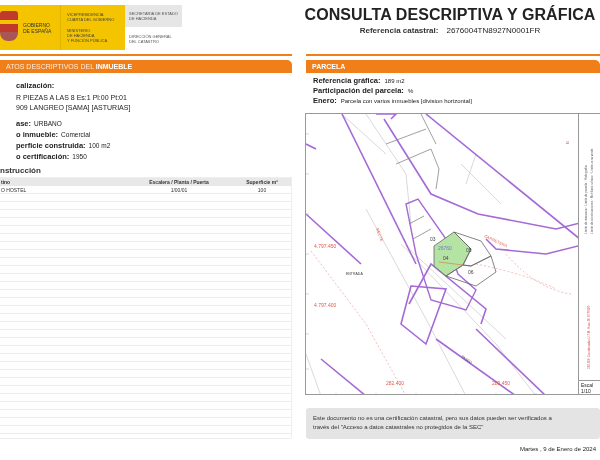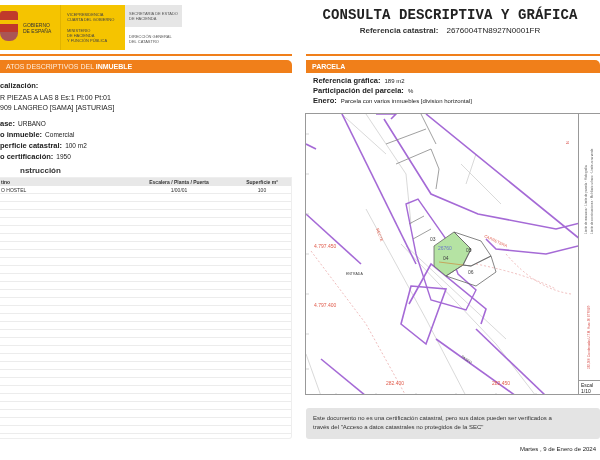--- a/index.html
+++ b/index.html
@@ -14,28 +14,28 @@
     background: linear-gradient(#c0392b 0 30%, #f5c400 30% 45%, #c0392b 45% 70%, #a55 70%); border-radius: 3px 3px 8px 8px; }
   .gov-shield .gobierno { position: absolute; left: 23px; top: 17px; font-size: 5px; color: #333; line-height: 6px; }
   .gov-vice { width: 65px; height: 45px; background: #f5c400; border-left: 1px solid #e0b300; padding: 7px 0 0 6px; font-size: 4px; line-height: 5px; color: #444; }
   .gov-vice .gap { height: 6px; }
   .gov-secr { width: 57px; height: 45px; }
   .gov-secr .top { height: 22px; background: #e6e6e6; padding: 6px 0 0 4px; font-size: 4px; line-height: 5px; color: #555; }
   .gov-secr .bot { height: 23px; padding: 7px 0 0 4px; font-size: 4px; line-height: 5px; color: #555; }
   .hdr-line { position: absolute; top: 54px; height: 2px; background: #f07f1a; }
   
   .title { position: absolute; left: 300px; top: 6px; width: 300px; text-align: center; }
-  .title .t1, .title .t2 { font-family: Liberation Mono, monospace; font-weight: bold; font-size: 14px; color: #222; letter-spacing: 0.1px; line-height: 18px; }
+  .title .t1, .title .t2 { font-family: Liberation Sans, sans-serif; font-weight: bold; font-size: 16px; color: #222; letter-spacing: 0.1px; line-height: 18px; }
   .title .ref { font-size: 8px; margin-top: 2px; }
   .title .ref b { font-weight: bold; color: #333; margin-right: 8px; }
   
   .section-hdr { position: absolute; height: 13px; background: #f07f1a; color: #fff; font-size: 7px; font-weight: bold; padding: 3px 0 0 6px; border-radius: 0 5px 0 0; }
   .section-hdr span.light { opacity: 0.85; font-weight: normal; }
   
-  .info { position: absolute; left: 0; font-size: 7px; color: #222; white-space: nowrap; text-align: right; }
+  .info { position: absolute; left: 16px; font-size: 7px; color: #222; white-space: nowrap; text-align: right; }
   .info .lbl { font-weight: bold; font-size: 7.5px; color: #222; }
   .info .val { font-size: 6.5px; margin-left: 3px; }
   .sub-title { position: absolute; left: 0; top: 170px; font-size: 8px; font-weight: bold; color: #333; }
   
   .ctable { position: absolute; left: 0; top: 177px; width: 292px; height: 262px; border: 1px solid #eee; border-left: none; border-radius: 0 0 3px 0; }
   .ctable .thead { height: 8px; background: #e8e8e8; font-size: 5px; font-weight: bold; color: #333; display: flex; align-items: center; }
   .ctable .row { height: 8px; border-bottom: 1px solid #ececec; font-size: 5px; display: flex; align-items: center; color: #333; }
   .c1 { width: 125px; padding-left: 1px; } .c2 { width: 108px; text-align: center; } .c3 { width: 58px; text-align: center; }
   
   .pinfo { position: absolute; left: 313px; font-size: 7.5px; font-weight: bold; color: #222; white-space: nowrap; }
@@ -91,24 +91,24 @@
 
 <div class="section-hdr" style="left:0;top:60px;width:292px;">
   <span class="light">ATOS DESCRIPTIVOS DEL </span><span>INMUEBLE</span>
 </div>
 
 <div class="info" style="top:81px;"><span class="lbl">calización:</span></div>
 <div class="info" style="top:94px;"><span>R PIEZAS A LAS 8 Es:1 Pl:00 Pt:01</span></div>
 <div class="info" style="top:104px;"><span>909 LANGREO [SAMA] [ASTURIAS]</span></div>
 <div class="info" style="top:119px;"><span class="lbl">ase:</span><span class="val">URBANO</span></div>
 <div class="info" style="top:130px;"><span class="lbl">o inmueble:</span><span class="val">Comercial</span></div>
-<div class="info" style="top:141px;"><span class="lbl">perficie catastral:</span><span class="val">100 m2</span></div>
+<div class="info" style="top:141px;"><span class="lbl">perficie construida:</span><span class="val">100 m2</span></div>
 <div class="info" style="top:152px;"><span class="lbl">o certificación:</span><span class="val">1950</span></div>
 
-<div class="sub-title" style="top:166px;margin-left:20px;">nstrucción</div>
+<div class="sub-title" style="top:166px;">nstrucción</div>
 
 <div class="ctable">
   <div class="thead">
     <div class="c1">tino</div>
     <div class="c2">Escalera / Planta / Puerta</div>
     <div class="c3">Superficie m²</div>
   </div>
   <div class="row">
     <div class="c1">O HOSTEL</div>
     <div class="c2">1/00/01</div>

